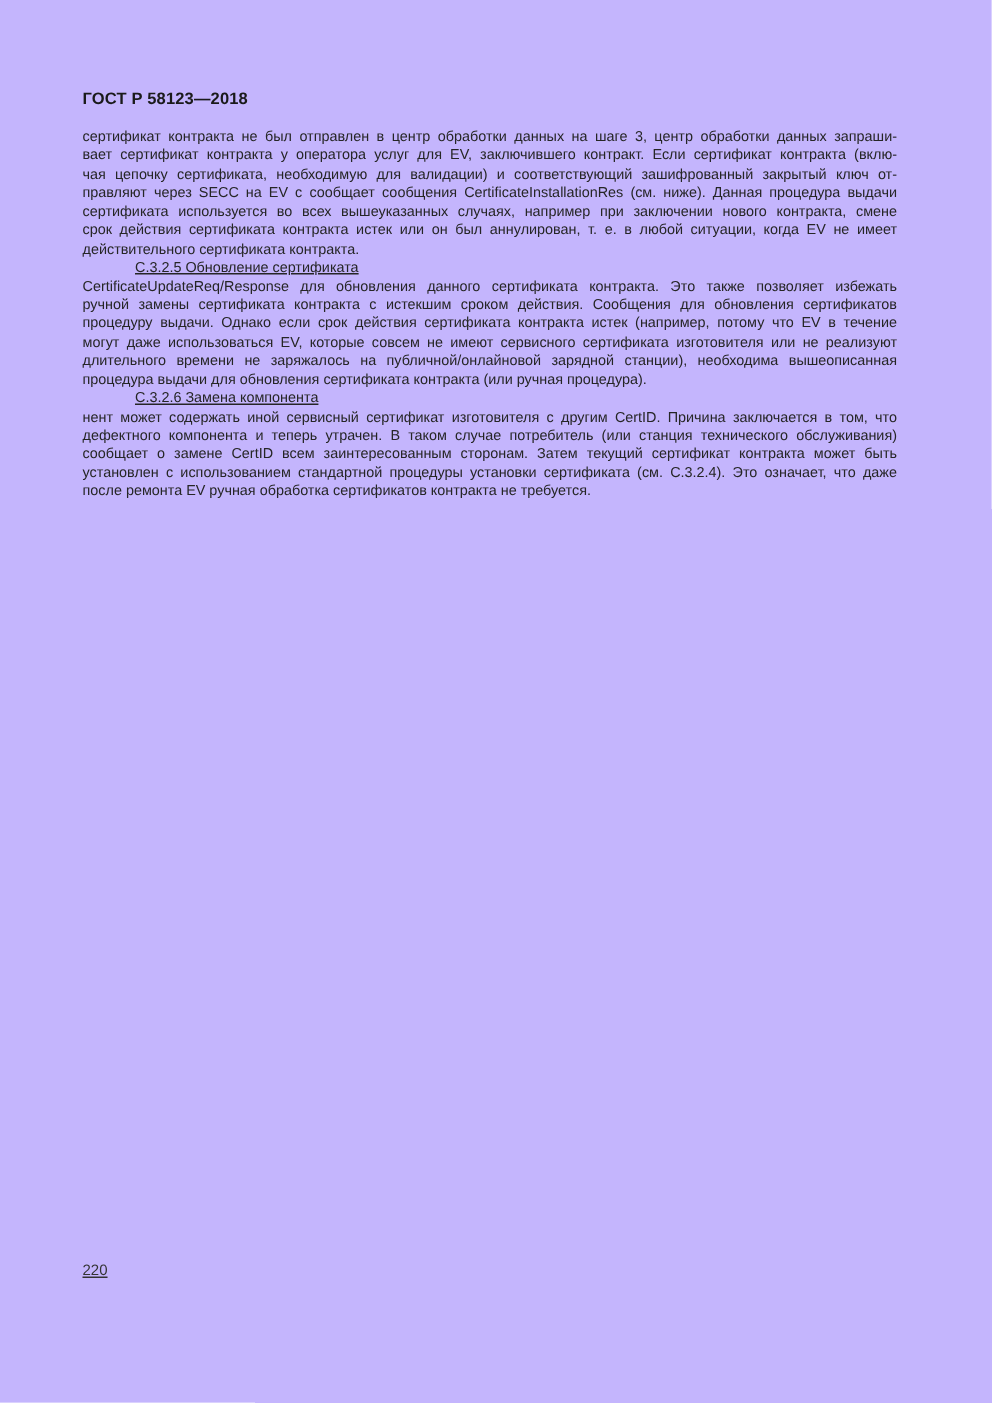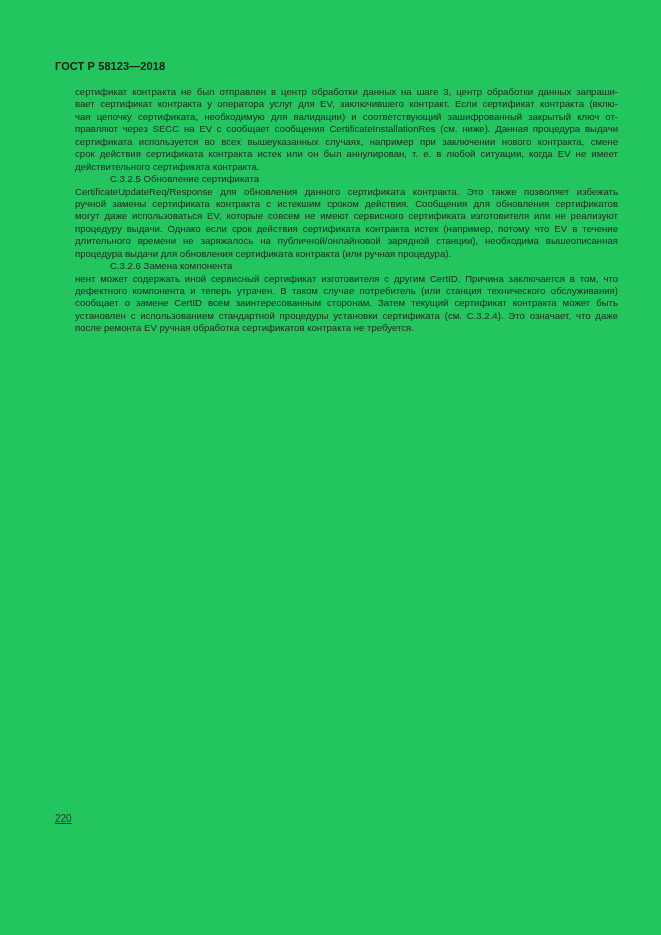--- a/index.html
+++ b/index.html
@@ -1,37 +1,37 @@
 <!DOCTYPE html>
 <html><head>
   <meta charset="utf-8">
   <style>
     html, body { margin: 0; padding: 0; background: #ffffff; }
     body { width: 661px; height: 935px; position: relative; overflow: hidden; }
-    .page { position: absolute; left: 0; top: 0; width: 661px; height: 935px; background: #22c55e; }
+    .page { position: absolute; left: 0; top: 0; width: 661px; height: 935px; background: #c4b5fd; }
     .header {
       position: absolute; left: 55px; top: 60px;
       font-family: "Liberation Sans", sans-serif;
       font-size: 11px; font-weight: bold; color: #1a1a1a;
       letter-spacing: 0.1px;
     }
     .body-text {
       position: absolute; left: 55px; top: 86px; width: 543px;
       font-family: "Liberation Sans", sans-serif;
-      font-size: 9.6px; line-height: 12.45px; color: #262626; margin-left: 20px;
+      font-size: 9.6px; line-height: 12.45px; color: #262626;
     }
     .line {
       display: block; white-space: nowrap; text-align: justify;
       text-align-last: justify; height: 12.45px;
     }
     .line.last { text-align-last: left; }
     .line.indent { padding-left: 35px; }
-    .line.heading { text-align-last: left; }
+    .line.heading { text-align-last: left; text-decoration: underline; }
     .page-number {
-      position: absolute; left: 55px; top: 813px;
+      position: absolute; left: 55px; top: 842px;
       font-family: "Liberation Sans", sans-serif;
       font-size: 10px; color: #333; text-decoration: underline;
     }
   </style>
 </head>
 <body>
 
 <div class="page">
   <div class="header">ГОСТ Р 58123—2018</div>
 
@@ -42,22 +42,22 @@
     <span class="line">чая цепочку сертификата, необходимую для валидации) и соответствующий зашифрованный закрытый ключ от-</span>
     <span class="line">правляют через SECC на EV с сообщает сообщения CertificateInstallationRes (см. ниже). Данная процедура выдачи</span>
     <span class="line">сертификата используется во всех вышеуказанных случаях, например при заключении нового контракта, смене</span>
     <span class="line">срок действия сертификата контракта истек или он был аннулирован, т. е. в любой ситуации, когда EV не имеет</span>
     <span class="line last">действительного сертификата контракта.</span>
 
     <span class="line indent heading">C.3.2.5 Обновление сертификата</span>
 
     <span class="line">CertificateUpdateReq/Response для обновления данного сертификата контракта. Это также позволяет избежать</span>
     <span class="line">ручной замены сертификата контракта с истекшим сроком действия. Сообщения для обновления сертификатов</span>
+    <span class="line">процедуру выдачи. Однако если срок действия сертификата контракта истек (например, потому что EV в течение</span>
     <span class="line">могут даже использоваться EV, которые совсем не имеют сервисного сертификата изготовителя или не реализуют</span>
-    <span class="line">процедуру выдачи. Однако если срок действия сертификата контракта истек (например, потому что EV в течение</span>
     <span class="line">длительного времени не заряжалось на публичной/онлайновой зарядной станции), необходима вышеописанная</span>
     <span class="line last">процедура выдачи для обновления сертификата контракта (или ручная процедура).</span>
 
     <span class="line indent heading">C.3.2.6 Замена компонента</span>
 
     <span class="line">нент может содержать иной сервисный сертификат изготовителя с другим CertID. Причина заключается в том, что</span>
     <span class="line">дефектного компонента и теперь утрачен. В таком случае потребитель (или станция технического обслуживания)</span>
     <span class="line">сообщает о замене CertID всем заинтересованным сторонам. Затем текущий сертификат контракта может быть</span>
     <span class="line">установлен с использованием стандартной процедуры установки сертификата (см. C.3.2.4). Это означает, что даже</span>
     <span class="line last">после ремонта EV ручная обработка сертификатов контракта не требуется.</span>

